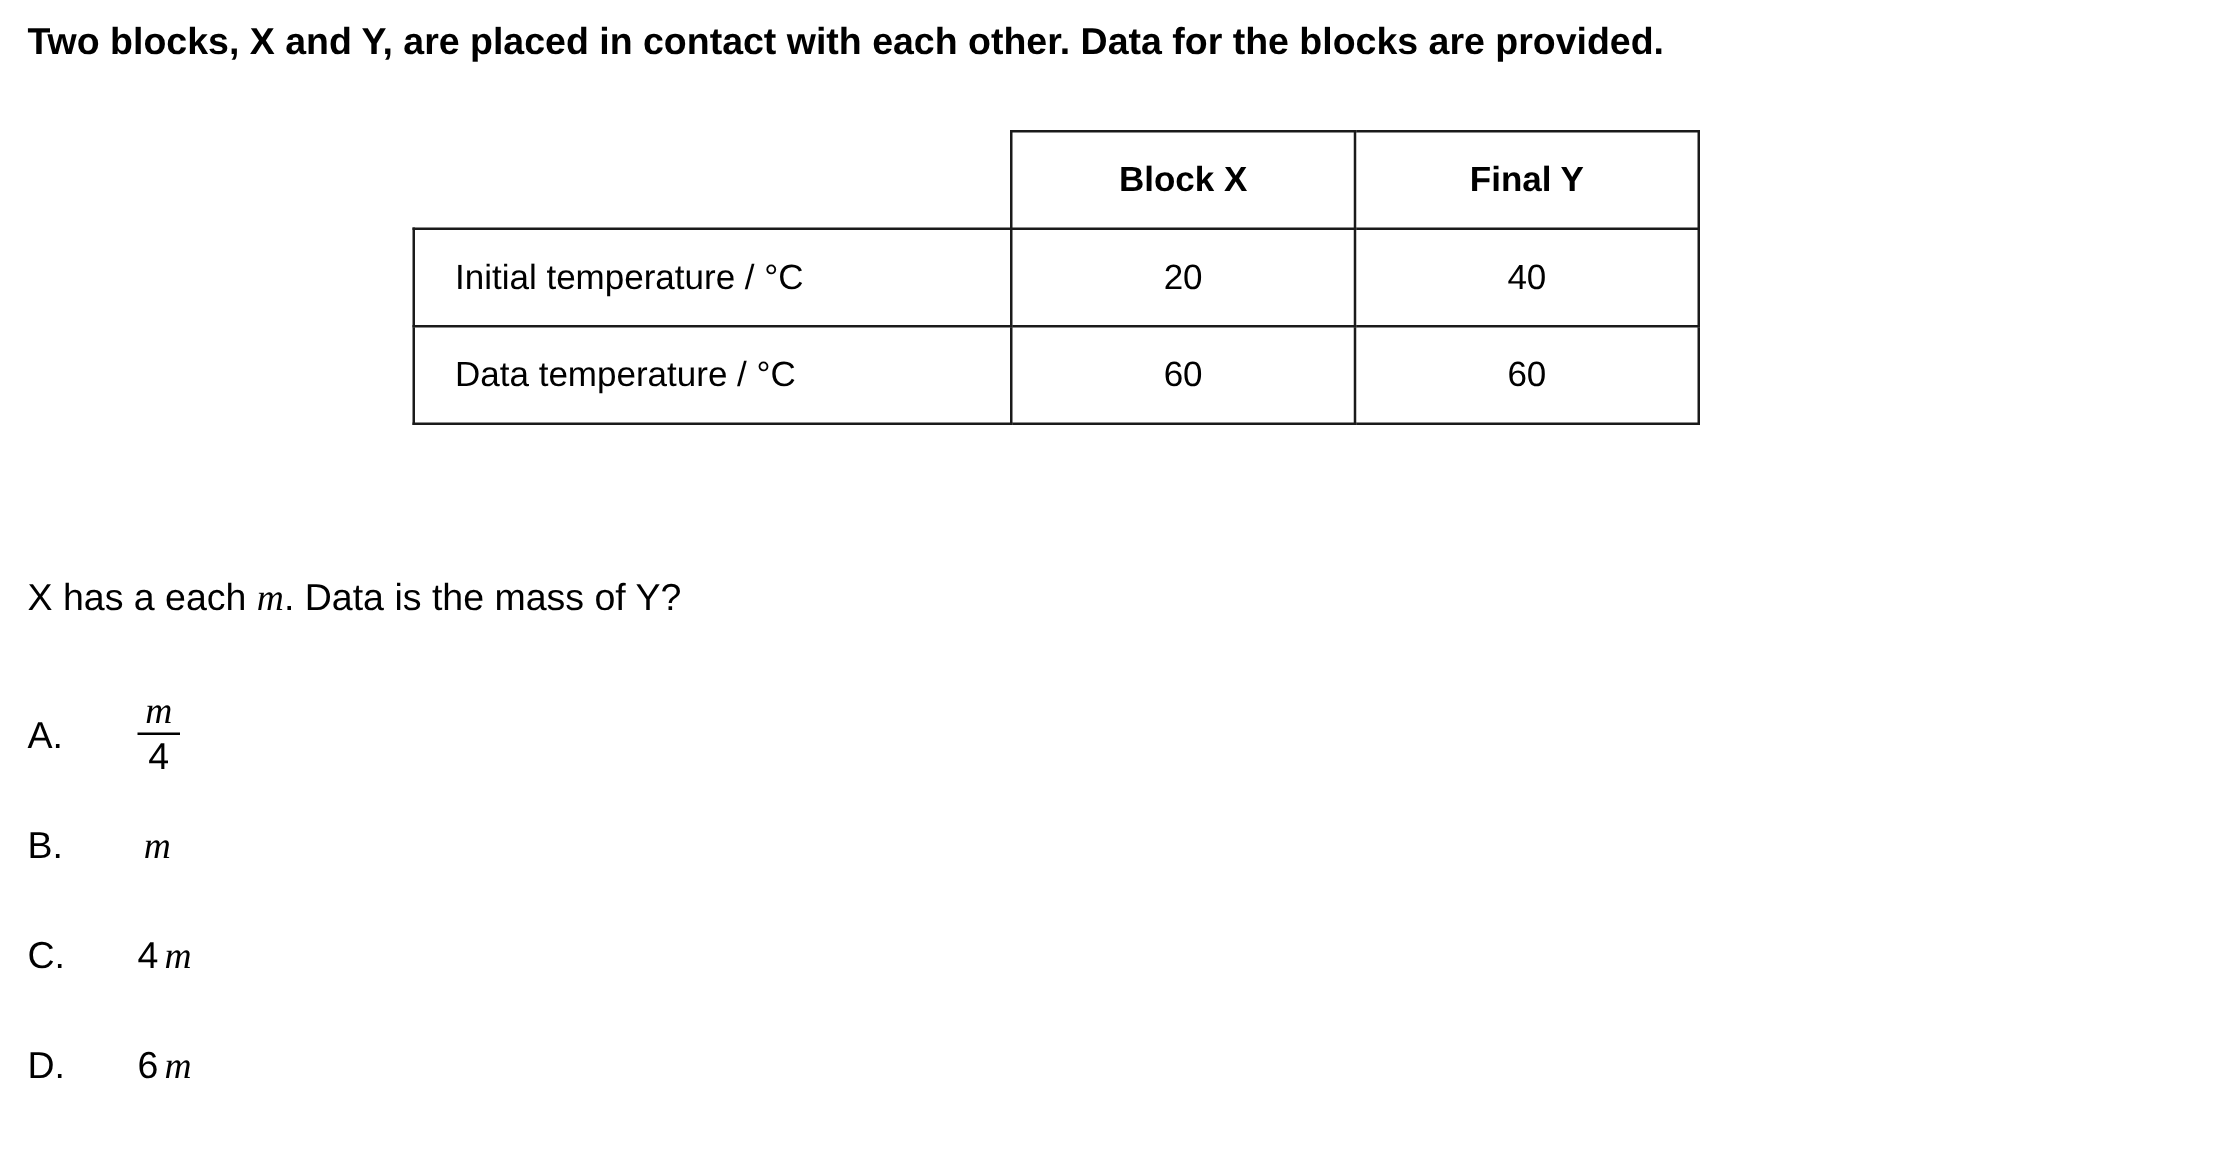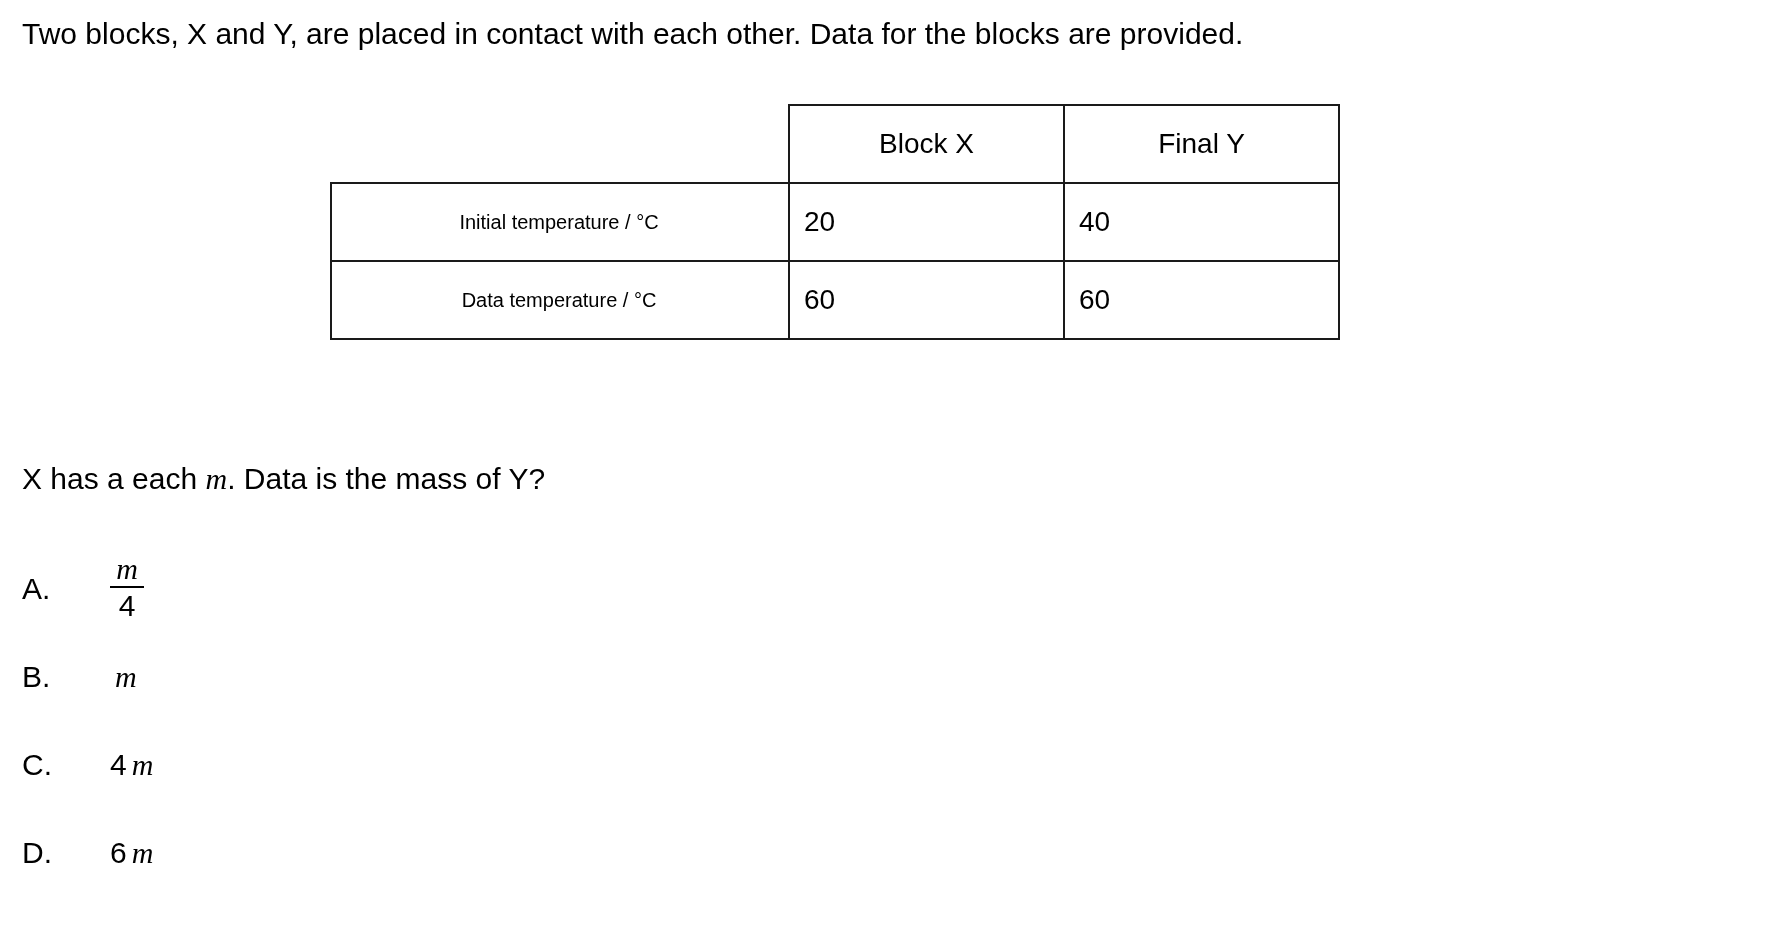--- a/index.html
+++ b/index.html
@@ -21,20 +21,21 @@
     height: 933px;
     padding: 0;
   }
   .stem {
     position: absolute;
     left: 22px;
     top: 14px;
     font-size: 30px;
     line-height: 40px;
     white-space: nowrap;
+    font-weight: bold;
   }
 
   
   .data-table {
     position: absolute;
     left: 330px;
     top: 104px;
     border-collapse: collapse;
     font-size: 27px;
   }
@@ -43,32 +44,33 @@
     height: 76px;
     padding: 0 14px;
     font-weight: normal;
     vertical-align: middle;
   }
   .data-table .corner {
     border: none;
     height: 76px;
   }
   .data-table .rowhead {
-    text-align: center;
+    text-align: left;
     width: 430px;
-    font-size: 20px;
-    padding-left: 12px;
+    font-size: 28px;
+    padding-left: 32px;
   }
   .data-table .colhead {
     text-align: center;
     width: 245px;
-    font-weight: normal;
+    font-weight: bold;
     font-size: 28px;
   }
   .data-table .val {
+    text-align: center;
     font-size: 28px;
   }
   .ital {
     font-family: "Liberation Serif", serif;
     font-style: italic;
     font-size: 28px;
   }
 
   
   .question {

